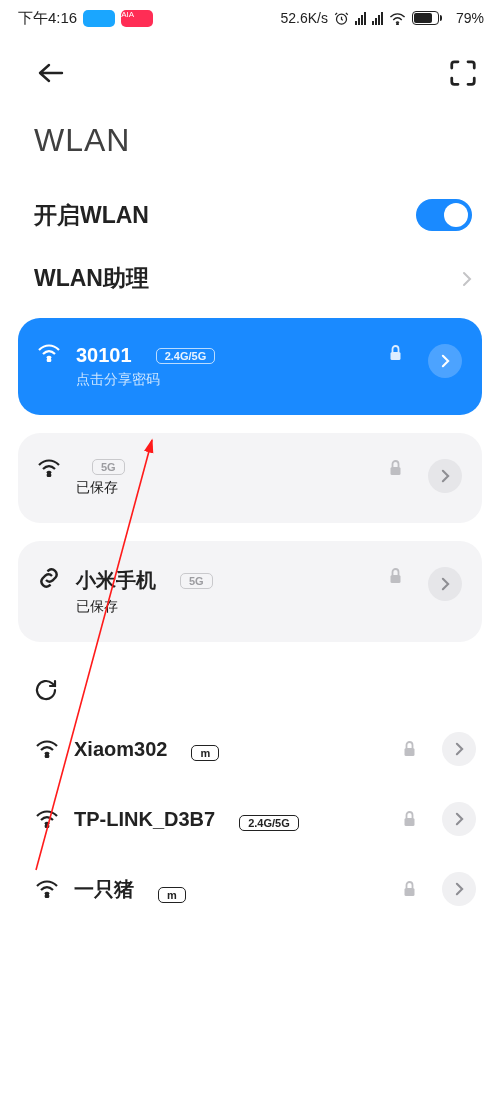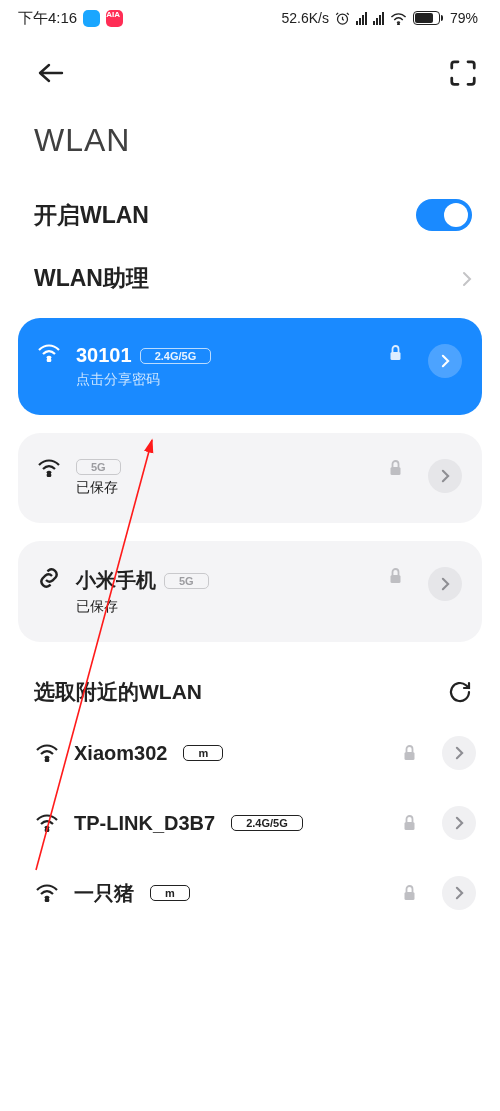--- a/index.html
+++ b/index.html
@@ -12,36 +12,36 @@
       overflow: hidden;
       position: relative;
     }
 
     
     .status-bar {
       display: flex;
       justify-content: space-between;
       align-items: center;
       height: 36px;
-      padding: 0 22px 0 18px;
+      padding: 0 16px 0 18px;
       font-size: 15px;
       font-weight: 500;
     }
     .status-left { display:flex; align-items:center; gap:6px; }
-    .status-left .app-chip { width:17px; height:17px; border-radius:5px; display:inline-block;font-weight:bold; }
+    .status-left .app-chip { width:32px; height:17px; border-radius:5px; display:inline-block; }
     .chip-blue { background:#1aa6ff; }
     .chip-red { background:#ff2d55; color:#fff; font-size:8px; display:flex; align-items:center; justify-content:center; }
     .status-right { display:flex; align-items:center; gap:6px; font-size:14px;justify-content:flex-end; }
     .sig-bars { display:inline-flex; gap:1px; align-items:flex-end; }
     .sig-bars span { width:2px; background:#222; display:inline-block; }
     .sig-bars span:nth-child(1){height:4px;}
     .sig-bars span:nth-child(2){height:7px;}
     .sig-bars span:nth-child(3){height:10px;}
     .sig-bars span:nth-child(4){height:13px;}
-    .battery-wrap { display:flex; align-items:center; gap:10px; }
+    .battery-wrap { display:flex; align-items:center; gap:17px; }
     .battery {
       width:27px; height:14px; border:1.5px solid #222; border-radius:4px;
       position:relative; display:flex; align-items:center; padding:1px;
     }
     .battery::after { content:""; position:absolute; right:-4px; top:3px; width:2px; height:6px; background:#222; border-radius:0 2px 2px 0; }
     .battery-fill { height:100%; width:79%; background:#222; border-radius:2px; }
 
     
     .header-row {
       display:flex; justify-content:space-between; align-items:center;
@@ -79,22 +79,22 @@
       border-radius:22px; padding: 26px 20px 26px 18px;
       display:flex; align-items:flex-start; gap:14px;
       background:#f4f4f6;
     }
     .card.connected { background:#1a8aff; color:#fff; }
     .wifi-icon { width:26px; flex-shrink:0; display:flex; align-items:center; justify-content:center; }
     .net-body { flex:1; min-width:0; }
     .net-row1 { display:flex; align-items:center; gap:8px; flex-wrap:wrap; }
     .net-name { font-size:20px; font-weight:700; }
     .badge {
-      font-size:11px; font-weight:600; padding:1px 14px;
-      border-radius:5px; border:1.3px solid currentColor;
+      font-size:11px; font-weight:600; padding:1px 8px;
+      border-radius:5px; border:1.3px solid currentColor;margin-left:16px;
     }
     .card.connected .badge { border-color:rgba(255,255,255,0.7); color:rgba(255,255,255,0.9); }
     .card:not(.connected) .badge { color:#9c9ca0; border-color:#c9c9cc; }
     .net-sub { font-size:14px; margin-top:4px; opacity:0.9; }
     .card.connected .net-sub { color:rgba(255,255,255,0.85); }
     .card:not(.connected) .net-sub { color:#000000; }
     .lock-icon { opacity:0.85; width:26px; text-align:center; }
     .card:not(.connected) .lock-icon { color:#b5b5b9; }
     .circle-btn {
       width:34px; height:34px; border-radius:50%;
@@ -109,21 +109,21 @@
       display:flex; align-items:center; justify-content:space-between;
       padding: 36px 28px 12px 34px;
     }
     .section-header .title { font-size:21px; font-weight:600; }
     .refresh-icon { font-size:22px; }
 
     .list-row {
       display:flex; align-items:center; gap:14px;
       padding: 18px 24px 18px 34px;
     }
-    .list-row .net-name2 { font-size:20px; font-weight:700; flex:1; display:flex; align-items:center; gap:16px; }
+    .list-row .net-name2 { font-size:20px; font-weight:700; flex:1; display:flex; align-items:flex-end; gap:8px; }
     .list-row .lock-icon { color:#b5b5b9; }
     .list-row .circle-btn { background:#f0f0f2; color:#8e8e93; }
 
     
     .anno-line {
       position:absolute; left:0; top:0; width:500px; height:1111px;
       pointer-events:none;
     }
 
     svg { display:block; }
@@ -278,21 +278,20 @@
     <div class="circle-btn">
       <svg width="9" height="14" viewBox="0 0 10 16" fill="none" stroke="#8e8e93" stroke-width="2.4" stroke-linecap="round">
           <path d="M2 2l6 6-6 6"></path>
         </svg>
     </div>
   </div>
 
 </div>
 
 <div class="section-header">
-  <span class="title">选取附近的WLAN</span>
   <span class="refresh-icon">
     <svg width="24" height="24" viewBox="0 0 24 24" fill="none" stroke="#222" stroke-width="2.2" stroke-linecap="round">
         <path d="M21 12a9 9 0 11-3-6.7L21 8M21 3v5h-5"></path>
       </svg>
   </span>
 </div>
 
 <div>
 
   <div class="list-row">

